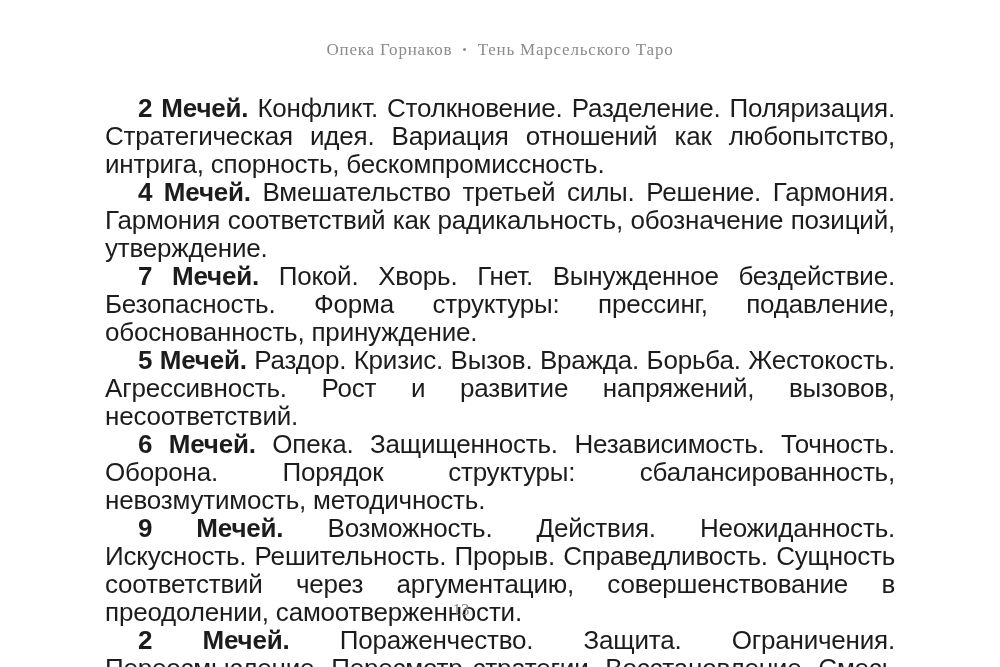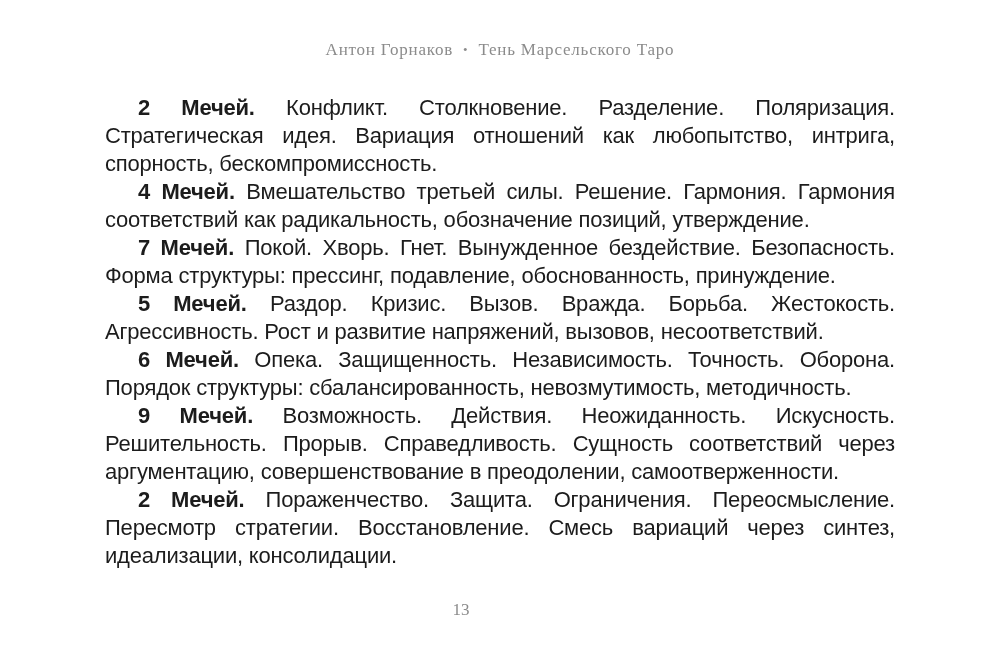--- a/index.html
+++ b/index.html
@@ -37,21 +37,21 @@
   .body-text {
     position: absolute;
     top: 94px;
     left: 105px;
     width: 790px;
   }
   .para {
     margin: 0;
     text-indent: 33px;
     text-align: justify;
-    font-size: 22px;
+    font-size: 26px;
     line-height: 28px;
     letter-spacing: -0.2px;
     color: var(--text-color, #1c1c1c);
   }
   .para .lead {
     font-weight: bold;
   }
   .folio {
     position: absolute;
     top: 600px;
@@ -62,21 +62,21 @@
     font-size: 17px;
     color: var(--muted-color, #7d7d7d);
   }
 </style>
 </head>
 <body style="--text-color: #1c1c1c; --muted-color: #8b8b8b; background: rgb(255, 255, 255);">
 
 <div class="page">
 
   <div class="running-head">
-    <span>Антон Горнаков</span><span class="sep">•</span><span>Тень Марсельского Таро</span>
+    <span>Опека Горнаков</span><span class="sep">•</span><span>Тень Марсельского Таро</span>
   </div>
 
   <div class="body-text">
 
   <p class="para"><span class="lead">2 Мечей.</span> <span>Конфликт. Столкновение. Разделение. Поляризация. Стратегическая идея. Вариация отношений как любопытство, интрига, спорность, бескомпромиссность.</span></p>
       <p class="para"><span class="lead">4 Мечей.</span> <span>Вмешательство третьей силы. Решение. Гармония. Гармония соответствий как радикальность, обозначение позиций, утверждение.</span></p>
       <p class="para"><span class="lead">7 Мечей.</span> <span>Покой. Хворь. Гнет. Вынужденное бездействие. Безопасность. Форма структуры: прессинг, подавление, обоснованность, принуждение.</span></p>
       <p class="para"><span class="lead">5 Мечей.</span> <span>Раздор. Кризис. Вызов. Вражда. Борьба. Жестокость. Агрессивность. Рост и развитие напряжений, вызовов, несоответствий.</span></p>
       <p class="para"><span class="lead">6 Мечей.</span> <span>Опека. Защищенность. Независимость. Точность. Оборона. Порядок структуры: сбалансированность, невозмутимость, методичность.</span></p>
       <p class="para"><span class="lead">9 Мечей.</span> <span>Возможность. Действия. Неожиданность. Искусность. Решительность. Прорыв. Справедливость. Сущность соответствий через аргументацию, совершенствование в преодолении, самоотверженности.</span></p>

